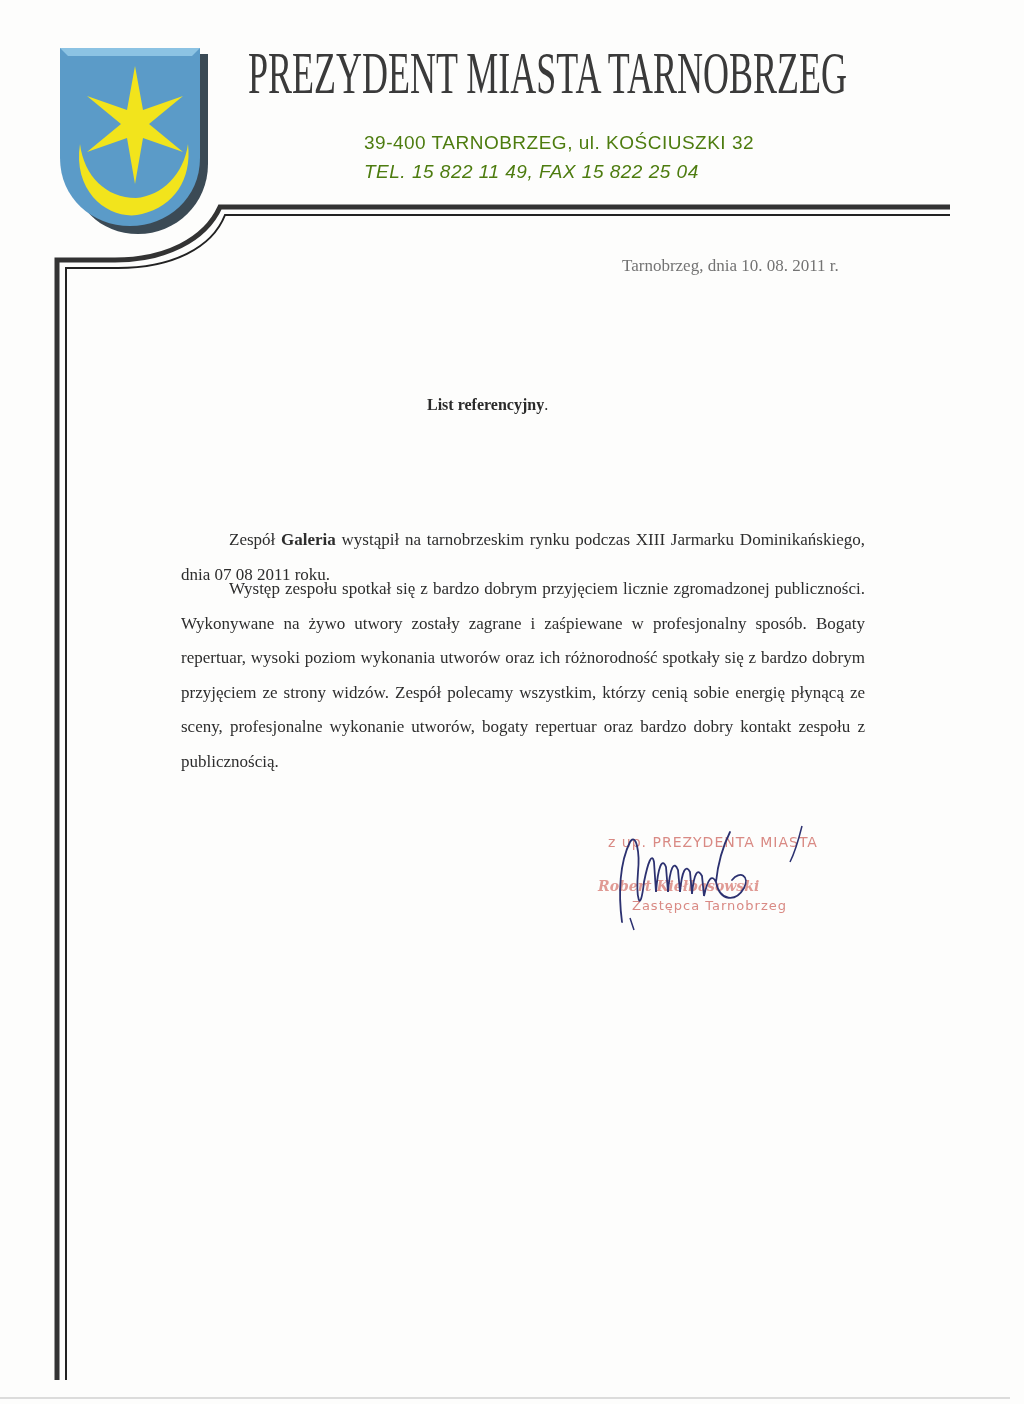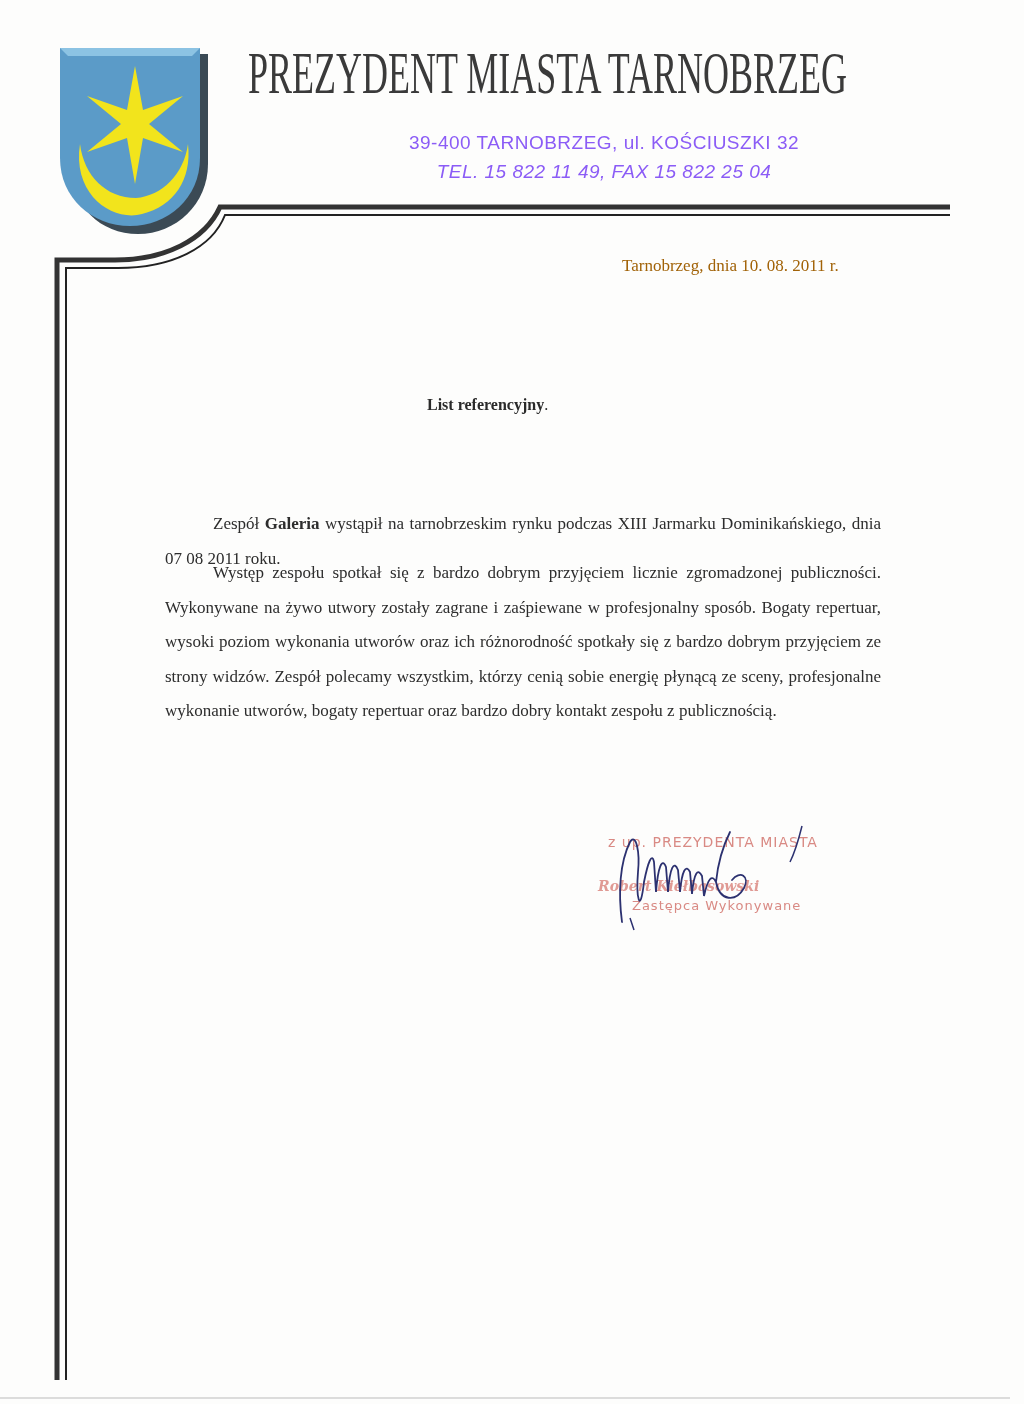--- a/index.html
+++ b/index.html
@@ -14,35 +14,35 @@
   #frame { left: 0; top: 0; width: 1024px; height: 1404px; pointer-events: none; }
   .title {
     left: 248px; top: 28px; width: 710px; height: 90px;
     font-family: "Liberation Serif", serif;
     font-size: 60px; line-height: 90px; color: #3a3a3a;
     letter-spacing: 0px;
     transform: scaleX(0.60); transform-origin: left center;
     white-space: nowrap; width: 1200px;
   }
   .addr {
-    left: 354px; width: 500px; text-align: center;
+    left: 364px; width: 500px; 
     font-family: "Liberation Sans", sans-serif;
-    color: #8b5cf6; font-size: 19px; letter-spacing: 0.5px;
+    color: #4d7c0f; font-size: 19px; letter-spacing: 0.5px;
     white-space: nowrap;
   }
   #addr1 { top: 132px; }
   #addr2 { top: 161px; font-style: italic; }
-  .date { left: 622px; top: 256px; font-size: 17px; color: #a16207; white-space: nowrap; }
+  .date { left: 622px; top: 256px; font-size: 17px; color: #737373; white-space: nowrap; }
   .subject { left: 427px; top: 396px; font-size: 16px; color: #2a2a2a; }
   .subject b { font-weight: bold; margin-top: 23px; }
   .body-text {
     left: 165px; width: 716px; font-size: 17px; line-height: 34.5px;
     text-align: justify; color: #2d2d2d;
   }
-  .body-text p { margin: 0; text-indent: 48px; }
+  .body-text p { margin: 16px; text-indent: 48px; }
   #para1 { top: 507px; }
   #para2 { top: 556px; }
   .stamp {
     font-family: "DejaVu Sans", sans-serif; color: #d98a84; white-space: nowrap;
   }
   #stamp1 { left: 608px; top: 834px; font-size: 14px; letter-spacing: 1px; }
   #stamp2 { left: 598px; top: 878px; font-size: 14px; font-style: italic; font-weight: bold; font-family: "DejaVu Serif", serif; color: #e09a94; }
   #stamp3 { left: 632px; top: 898px; font-size: 13px; letter-spacing: 1px; }
   #signature { left: 600px; top: 822px; width: 230px; height: 110px; }
 </style>
@@ -84,19 +84,19 @@
 
 <div id="para1" class="abs body-text">
   <p><span>Zespół </span><b>Galeria</b><span> wystąpił na tarnobrzeskim rynku podczas XIII Jarmarku Dominikańskiego, dnia 07 08 2011 roku.</span></p>
 </div>
 <div id="para2" class="abs body-text">
   <p>Występ zespołu spotkał się z bardzo dobrym przyjęciem licznie zgromadzonej publiczności. Wykonywane na żywo utwory zostały zagrane i zaśpiewane w profesjonalny sposób. Bogaty repertuar, wysoki poziom wykonania utworów oraz ich różnorodność spotkały się z bardzo dobrym przyjęciem ze strony widzów. Zespół polecamy wszystkim, którzy cenią sobie energię płynącą ze sceny, profesjonalne wykonanie utworów, bogaty repertuar oraz bardzo dobry kontakt zespołu z publicznością.</p>
 </div>
 
 <div id="stamp1" class="abs stamp">z up. PREZYDENTA MIASTA</div>
 <div id="stamp2" class="abs stamp">Robert Kiełbasowski</div>
-<div id="stamp3" class="abs stamp">Zastępca Wykonywane</div>
+<div id="stamp3" class="abs stamp">Zastępca Tarnobrzeg</div>
 
 <svg id="signature" class="abs" viewBox="0 0 230 110">
   <path d="M22 100 C18 70 20 40 30 20 C36 10 40 30 38 50 C36 75 40 95 44 60 C48 40 52 30 54 40 L56 70 C58 45 62 35 66 45 L68 70 C70 45 74 38 78 48 L80 70 C82 48 86 42 90 50 L92 72 C94 50 98 46 102 54 L104 74 C108 56 112 52 116 60 C118 40 124 22 130 10 M116 60 C120 80 136 80 144 66 C150 54 140 48 132 58" fill="none" stroke="#2c3170" stroke-width="1.8" stroke-linecap="round"></path>
   <path d="M30 96 L34 108" fill="none" stroke="#2c3170" stroke-width="1.5"></path>
   <path d="M202 4 C198 20 194 32 190 40" fill="none" stroke="#2c3170" stroke-width="1.5"></path>
 </svg>
 
 </body></html>

